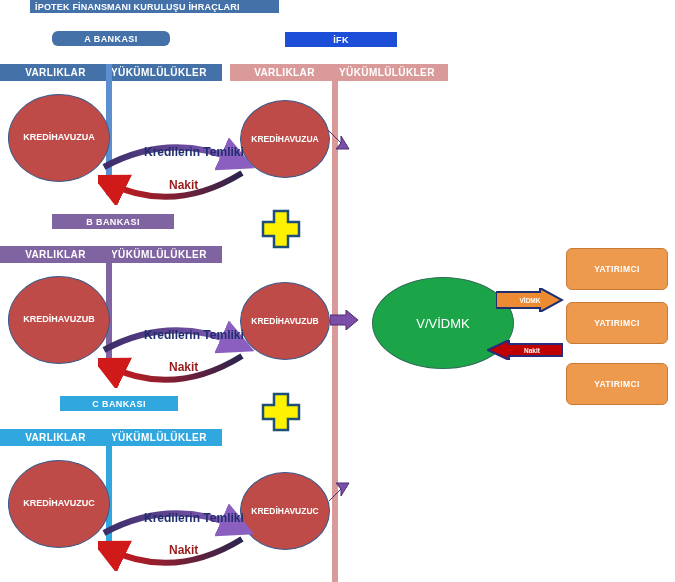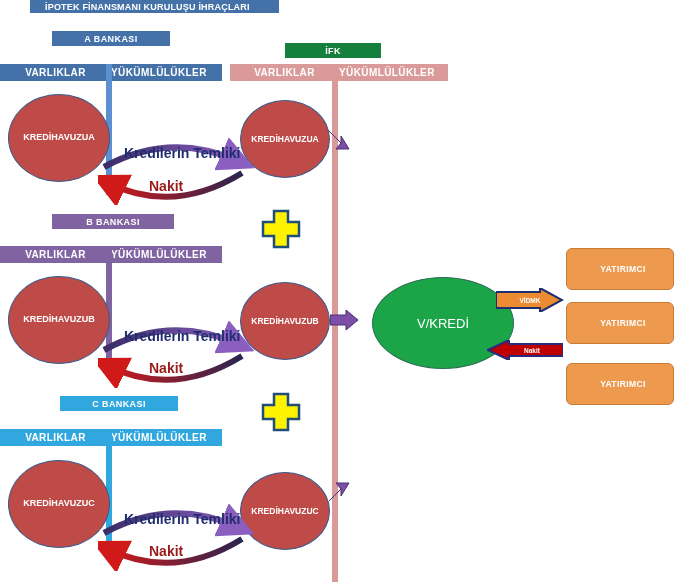--- a/index.html
+++ b/index.html
@@ -2,28 +2,28 @@
 <html><head>
 <meta charset="utf-8">
 <style>
   html,body{margin:0;padding:0;background:#ffffff;}
   body{width:675px;height:582px;position:relative;overflow:hidden;
        font-family:"Liberation Sans",sans-serif;}
   .abs{position:absolute;}
   
   .title-bar{left:30px;top:0px;width:249px;height:13px;background:#4472A8;
              color:#ffffff;font-size:9px;font-weight:bold;letter-spacing:.2px;
-             display:flex;align-items:center;padding-left:15px;box-sizing:border-box;}
+             display:flex;align-items:center;padding-left:5px;box-sizing:border-box;}
   
   .pill{height:15px;display:flex;align-items:center;justify-content:center;
         color:#ffffff;font-size:9px;font-weight:bold;letter-spacing:.4px;}
-  .pill-a{left:52px;top:31px;width:118px;background:#4472A8;}
+  .pill-a{left:52px;top:31px;width:118px;background:#4472A8;border-radius:6px;}
   .pill-b{left:52px;top:214px;width:122px;background:#8064A2;}
   .pill-c{left:52px;top:396px;width:118px;background:#31A7E0;margin-left:8px;}
-  .pill-ifk{left:285px;top:43px;width:96px;background:#15803d;}
+  .pill-ifk{left:285px;top:32px;width:112px;background:#1d4ed8;}
   
   .band{height:17px;display:flex;align-items:center;color:#ffffff;
         font-size:10px;font-weight:bold;letter-spacing:.4px;}
   .band span{display:block;}
   .band .v{width:50%;text-align:center;}
   .band .y{width:50%;text-align:left;}
   .band-a{left:0px;top:64px;width:222px;background:#4472A8;}
   .band-b{left:0px;top:246px;width:222px;background:#8064A2;}
   .band-c{left:0px;top:429px;width:222px;background:#31A7E0;}
   .band-ifk{left:230px;top:64px;width:218px;background:#DB9A9A;}
@@ -45,26 +45,26 @@
   .pool-b2{left:240px;top:282px;}
   .pool-c1{left:8px;top:460px;}
   .pool-c2{left:240px;top:472px;}
   
   .vidmk{left:372px;top:277px;width:140px;height:90px;border-radius:50%;
          background:#1BA548;border:1.5px solid #2E6B55;color:#ffffff;
          font-size:13px;display:flex;align-items:center;justify-content:center;}
   
   .investor{width:100px;height:40px;background:#ED9A4F;border:1px solid #C87B35;
             border-radius:6px;color:#ffffff;font-size:8.5px;font-weight:bold;
-            letter-spacing:.4px;display:flex;align-items:center;justify-content:center;padding-left:6px;}
+            letter-spacing:.4px;display:flex;align-items:center;justify-content:center;}
   .inv1{left:566px;top:248px;}
   .inv2{left:566px;top:302px;}
   .inv3{left:566px;top:363px;}
   
-  .flowlabel{font-size:14px;font-weight:bold;white-space:nowrap;}
+  .flowlabel{font-size:12px;font-weight:bold;white-space:nowrap;margin-left:20px;}
   .lbl-temlik{color:#1F2E6E;}
   .lbl-nakit{color:#9A1B1B;}
   .t-a{left:124px;top:145px;}
   .n-a{left:149px;top:178px;}
   .t-b{left:124px;top:328px;}
   .n-b{left:149px;top:360px;}
   .t-c{left:124px;top:511px;}
   .n-c{left:149px;top:543px;}
   
   .arrow-txt{position:absolute;font-size:6.5px;font-weight:bold;color:#ffffff;
@@ -187,21 +187,21 @@
 </svg>
 
 <svg class="abs" style="left:261px;top:209px;" width="40" height="40">
   <path d="M13,2 H27 V13 H38 V27 H27 V38 H13 V27 H2 V13 H13 Z" fill="#FFF200" stroke="#1F4E79" stroke-width="2.5"></path>
 </svg>
 <svg class="abs" style="left:261px;top:392px;" width="40" height="40">
   <path d="M13,2 H27 V13 H38 V27 H27 V38 H13 V27 H2 V13 H13 Z" fill="#FFF200" stroke="#1F4E79" stroke-width="2.5"></path>
 </svg>
 
 <div class="abs vidmk">
-  <span>V/KREDİ</span>
+  <span>V/VİDMK</span>
 </div>
 
 <div class="abs" style="left:496px;top:288px;width:68px;height:24px;">
   <svg width="68" height="24">
     <path d="M0,4 L44,4 L44,0 L66,12 L44,24 L44,20 L0,20 Z" fill="#ED8B33" stroke="#1F2E6E" stroke-width="2"></path>
   </svg>
   <span class="arrow-txt">VİDMK</span>
 </div>
 
 <div class="abs" style="left:487px;top:340px;width:76px;height:20px;">

